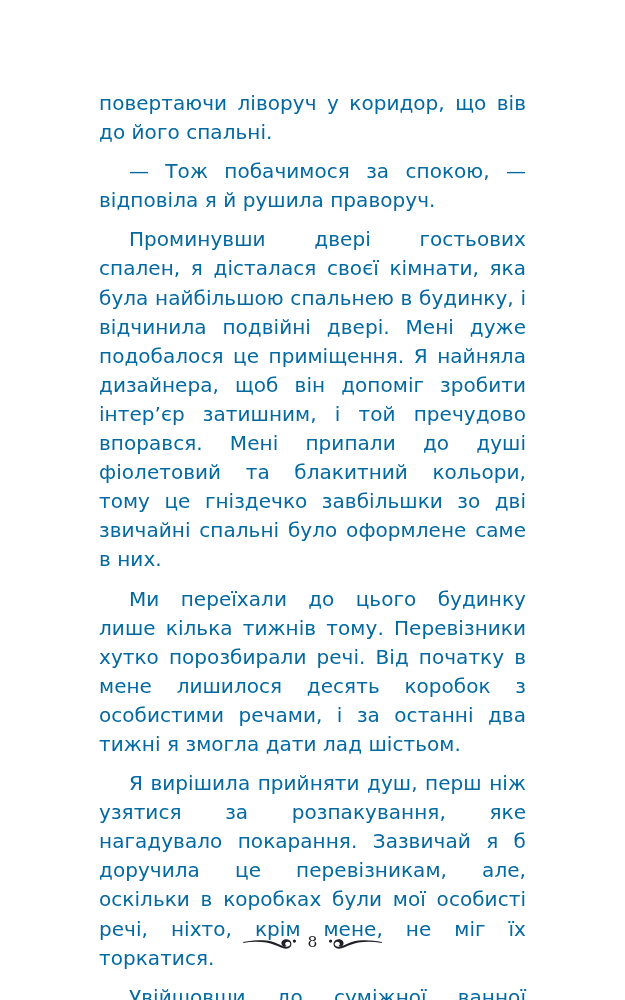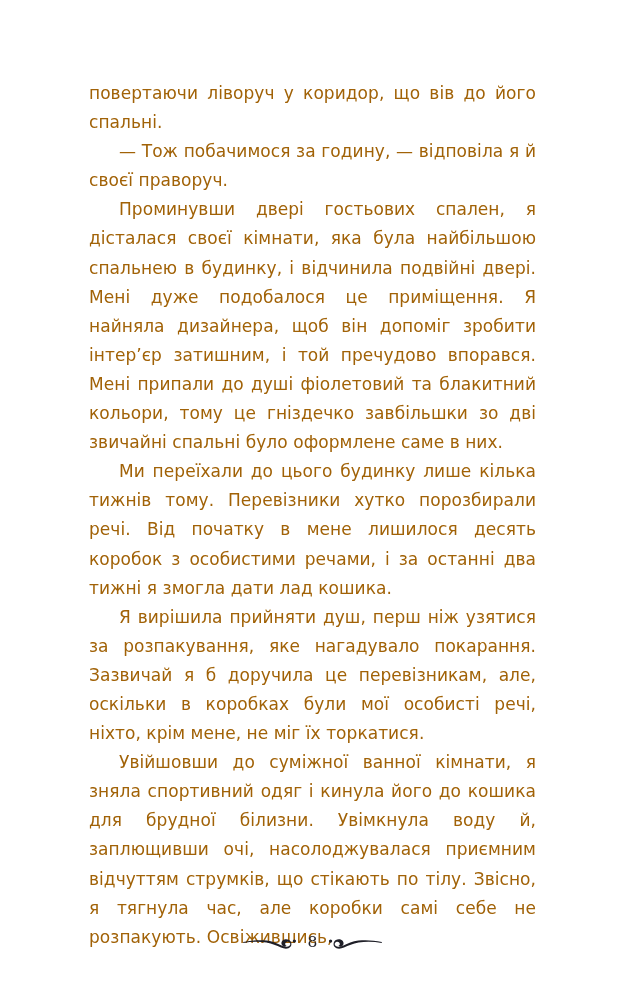--- a/index.html
+++ b/index.html
@@ -24,24 +24,24 @@
   }
 
   .text-block {
     position: absolute;
     left: 89px;
     top: 79px;
     width: 447px;
   }
 
   .para {
-    margin: 0;
-    font-size: 17px;
+    margin: 10px;
+    font-size: 20px;
     line-height: 29.1px;
-    color: #a16207;
+    color: #0369a1;
     text-align: justify;
     text-justify: inter-word;
     text-indent: 30px;
     -webkit-hyphens: none;
     hyphens: none;
     word-spacing: 0px;
     letter-spacing: 0.05px;
   }
 
   
@@ -86,23 +86,23 @@
     padding-bottom: 1px;
   }
 </style>
 </head>
 <body>
 
 <div class="page">
 
   <div class="text-block">
     <p class="para continuation">повертаючи ліворуч у коридор, що вів до його спальні.</p>
-    <p class="para">— Тож побачимося за годину, — відповіла я й своєї праворуч.</p>
+    <p class="para">— Тож побачимося за спокою, — відповіла я й рушила праворуч.</p>
     <p class="para">Проминувши двері гостьових спален, я дісталася своєї кімнати, яка була найбільшою спальнею в будинку, і відчинила подвійні двері. Мені дуже подобалося це приміщення. Я найняла дизайнера, щоб він допоміг зробити інтер’єр затишним, і той пречудово впорався. Мені припали до душі фіолетовий та блакитний кольори, тому це гніздечко завбільшки зо дві звичайні спальні було оформлене саме в них.</p>
-    <p class="para">Ми переїхали до цього будинку лише кілька тижнів тому. Перевізники хутко порозбирали речі. Від початку в мене лишилося десять коробок з особистими речами, і за останні два тижні я змогла дати лад кошика.</p>
+    <p class="para">Ми переїхали до цього будинку лише кілька тижнів тому. Перевізники хутко порозбирали речі. Від початку в мене лишилося десять коробок з особистими речами, і за останні два тижні я змогла дати лад шістьом.</p>
     <p class="para">Я вирішила прийняти душ, перш ніж узятися за розпакування, яке нагадувало покарання. Зазвичай я б доручила це перевізникам, але, оскільки в коробках були мої особисті речі, ніхто, крім мене, не міг їх торкатися.</p>
     <p class="para">Увійшовши до суміжної ванної кімнати, я зняла спортивний одяг і кинула його до кошика для брудної білизни. Увімкнула воду й, заплющивши очі, насолоджувалася приємним відчуттям струмків, що стікають по тілу. Звісно, я тягнула час, але коробки самі себе не розпакують. Освіжившись,</p>
   </div>
 
   <div class="footer">
 
     <svg class="ornament left" viewBox="0 0 56 20">
       <path d="M1.2 9.0
                C 9 7.4, 17 6.6, 24.6 7.6
                C 30.6 8.4, 35.2 10.6, 39.6 12.4

